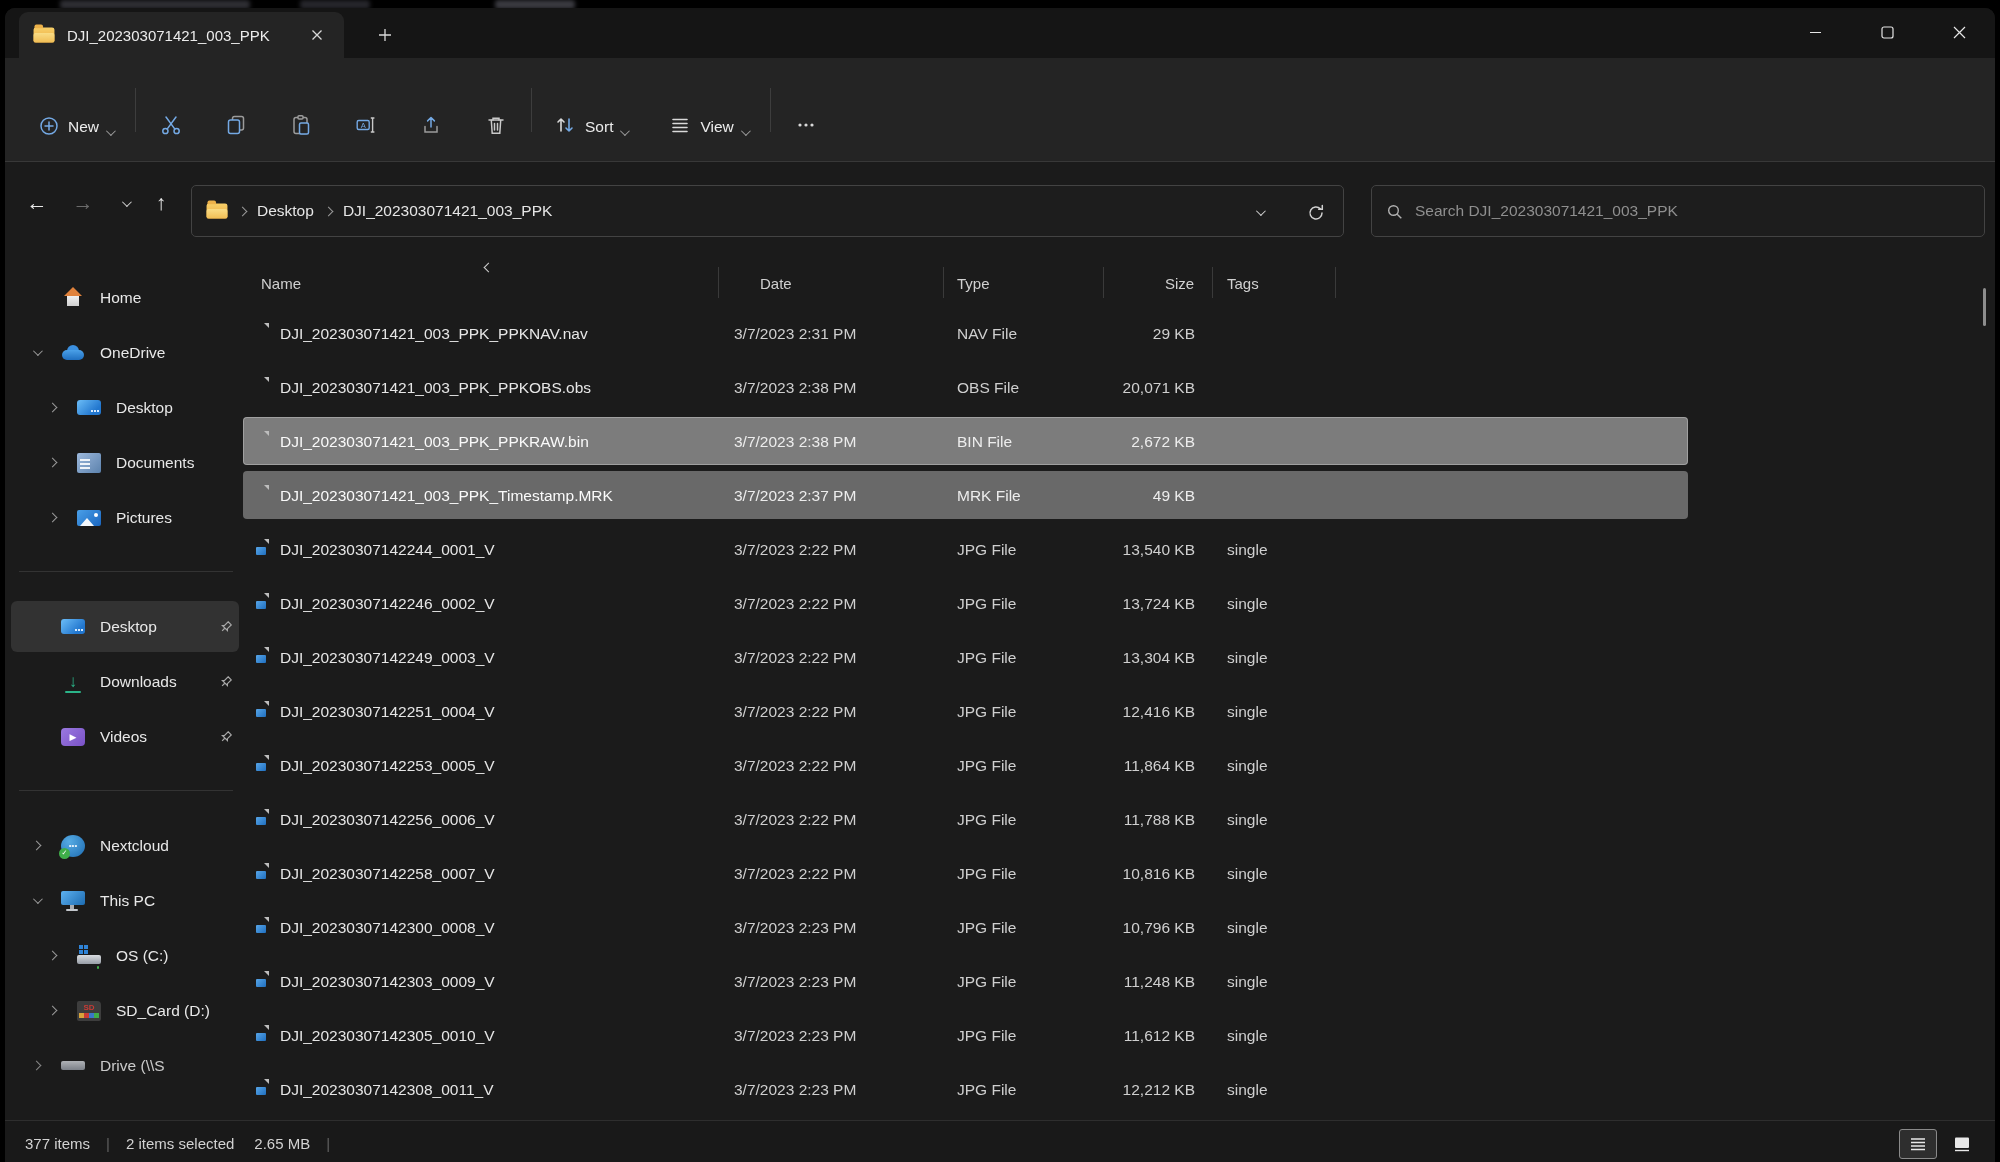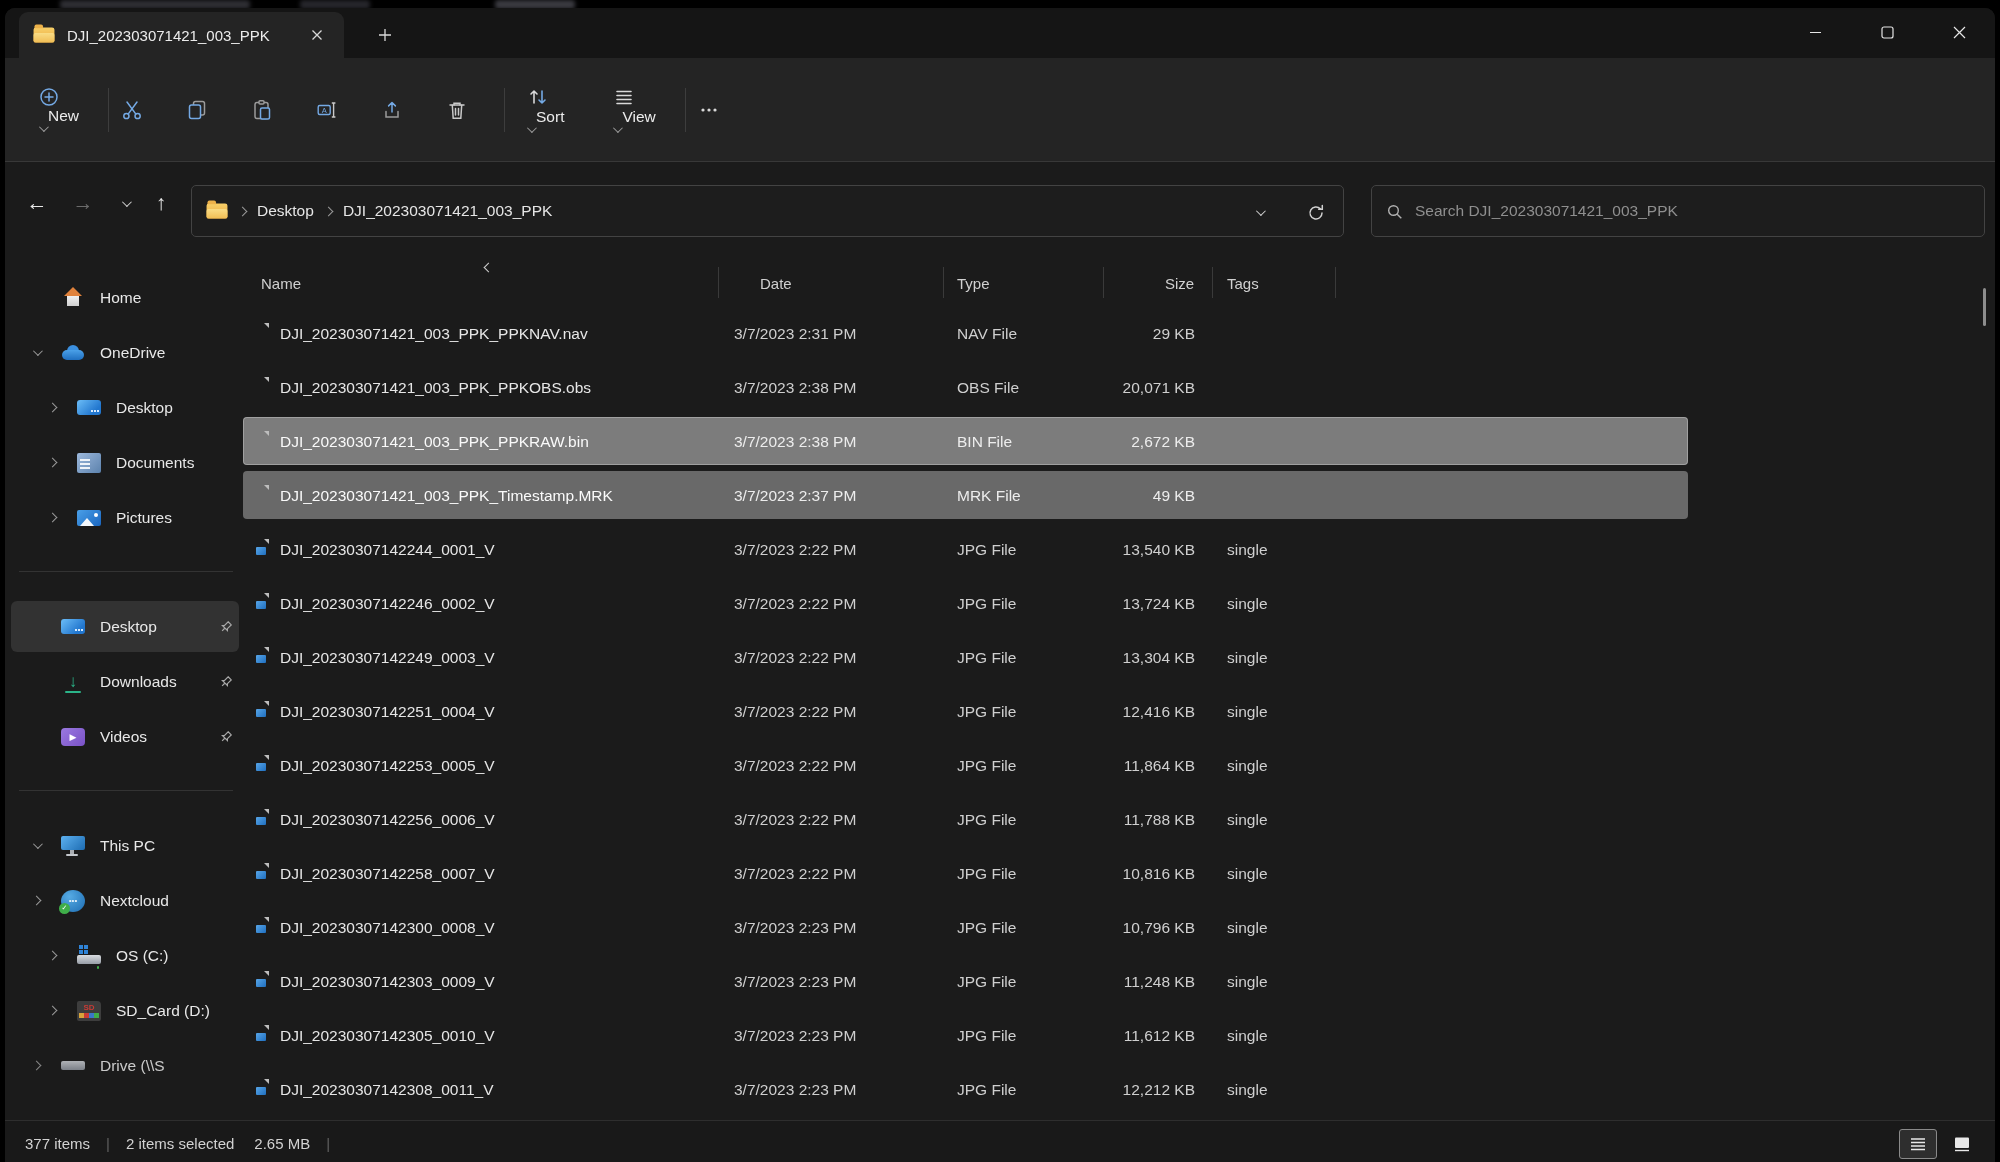--- a/index.html
+++ b/index.html
@@ -108,21 +108,21 @@
   
   .chev { width:7px; height:7px; display:inline-block; border-right:1.6px solid currentColor;
           border-bottom:1.6px solid currentColor; color:#9a9a9a; }
   .chev.r { transform:rotate(-45deg); }
   .chev.d { transform:rotate(45deg) translateY(-2px); }
   .chev.u { transform:rotate(135deg); }
 
   
   .toolbar { position:absolute; left:0; right:0; top:50px; height:104px; background:#242424;
              border-bottom:1px solid #383838; display:flex; align-items:center; padding:0 0 0 24px; }
-  .tbtn { display:flex; align-items:flex-start; justify-content:center; height:52px; border-radius:5px;flex-direction:column; }
+  .tbtn { display:flex; align-items:flex-end; justify-content:center; height:52px; border-radius:5px; }
   .tbtn.iconic { width:46px; }
   .tb-group { display:flex; align-items:center; gap:19px; }
   .tb-divider { width:1px; height:44px; background:#3d3d3d; margin:0 12px; }
   .tb-label { color:#ececec; font-size:15.5px; margin:0 7px 0 9px; }
   .newbtn { padding:0 10px; }
 
   
   .navbar { position:absolute; left:0; right:0; top:155px; height:95px; background:#1b1b1b; }
   .navbtn { position:absolute; top:20px; width:40px; height:40px; display:flex; align-items:center;
             justify-content:center; border-radius:5px; color:#e8e8e8; font-size:21px; }
@@ -446,31 +446,31 @@
               <g transform="rotate(45 7 7)" fill="none" stroke="#a8a8a8" stroke-width="1.2">
                 <path d="M4.8 1.8h4.4v5.4l1.3 1.3H3.5l1.3-1.3z"></path>
                 <path d="M7 8.7v3.8"></path>
               </g>
             </svg>
           </span>
         </div>
         <div class="sb-divider"></div>
         <div class="sbrow lvl0">
           <span class="chev-slot">
+            <span class="chev r"></span>
+          </span>
+          <span class="sbicon ic ic-nextcloud"></span>
+          <span class="sblabel">Nextcloud</span>
+        </div>
+        <div class="sbrow lvl0">
+          <span class="chev-slot">
             <span class="chev d"></span>
           </span>
           <span class="sbicon ic ic-thispc"></span>
           <span class="sblabel">This PC</span>
-        </div>
-        <div class="sbrow lvl0">
-          <span class="chev-slot">
-            <span class="chev r"></span>
-          </span>
-          <span class="sbicon ic ic-nextcloud"></span>
-          <span class="sblabel">Nextcloud</span>
         </div>
         <div class="sbrow lvl1">
           <span class="chev-slot">
             <span class="chev r"></span>
           </span>
           <span class="sbicon ic ic-osdrive"></span>
           <span class="sblabel">OS (C:)</span>
         </div>
         <div class="sbrow lvl1">
           <span class="chev-slot">

